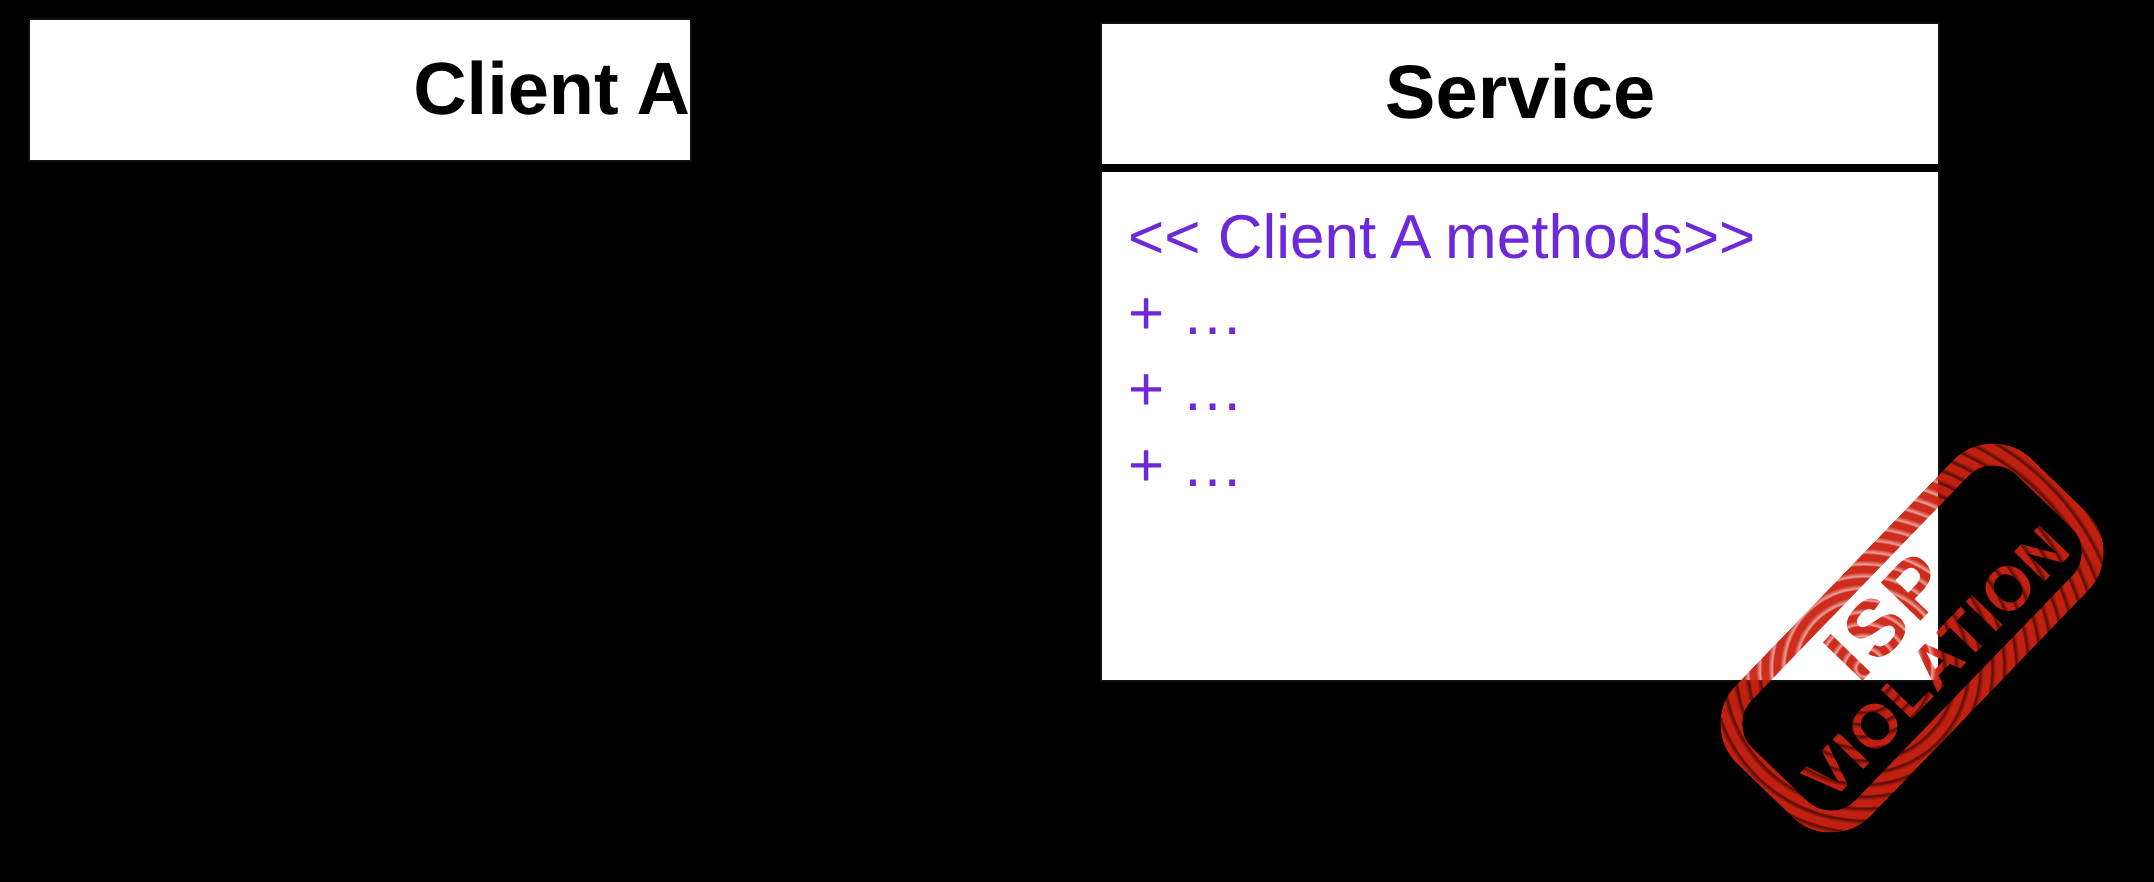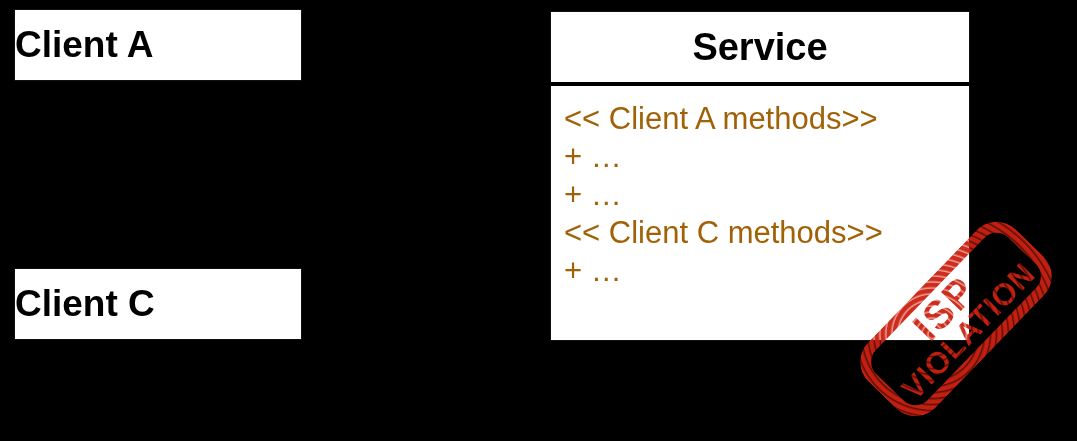--- a/index.html
+++ b/index.html
@@ -13,28 +13,28 @@
     height: 441px;
     background: #000000;
     overflow: hidden;
     font-family: "Liberation Sans", sans-serif;
   }
 
   
   .client-box {
     position: absolute;
     left: 14px;
-    width: 288px;
+    width: 332px;
     height: 72px;
     background: #ffffff;
     border: 1px solid #111111;
     box-sizing: border-box;
     display: flex;
     align-items: center;
-    justify-content: flex-start;
+    justify-content: flex-end;
   }
   .client-box.a { top: 9px; }
   .client-box.b { top: 143px; }
   .client-box.c { top: 268px; }
   .client-label {
     font-size: 37px;
     font-weight: bold;
     color: #000000;
     letter-spacing: 0px;
     white-space: nowrap;
@@ -72,21 +72,21 @@
     flex: 0 0 auto;
   }
   .service-body {
     flex: 1 1 auto;
     padding: 14px 8px 0 13px;
     overflow: hidden;
   }
   .method-line {
     font-size: 31px;
     line-height: 38px;
-    color: #a16207;
+    color: #6d28d9;
     white-space: nowrap;
   }
 
   
   .stamp {
     position: absolute;
     left: 956px;
     top: 319px;
     width: 212px;
     height: 94px;
@@ -125,34 +125,30 @@
 </head>
 <body>
 
 <div class="canvas">
 
   <div class="client-box a">
     <span class="client-label">Client A</span>
   </div>
 
 
-  <div class="client-box c">
-    <span class="client-label">Client C</span>
-  </div>
 
   <div class="service-box">
     <div class="service-header">
       <span class="service-title">Service</span>
     </div>
     <div class="service-divider"></div>
     <div class="service-body">
       <div class="method-line">&lt;&lt; Client A methods&gt;&gt;</div>
       <div class="method-line">+ …</div>
       <div class="method-line">+ …</div>
-      <div class="method-line">&lt;&lt; Client C methods&gt;&gt;</div>
       <div class="method-line">+ …</div>
     </div>
   </div>
 
   <div class="stamp">
     <span class="stamp-line1">ISP</span>
     <span class="stamp-line2">VIOLATION</span>
   </div>
 
 </div>

